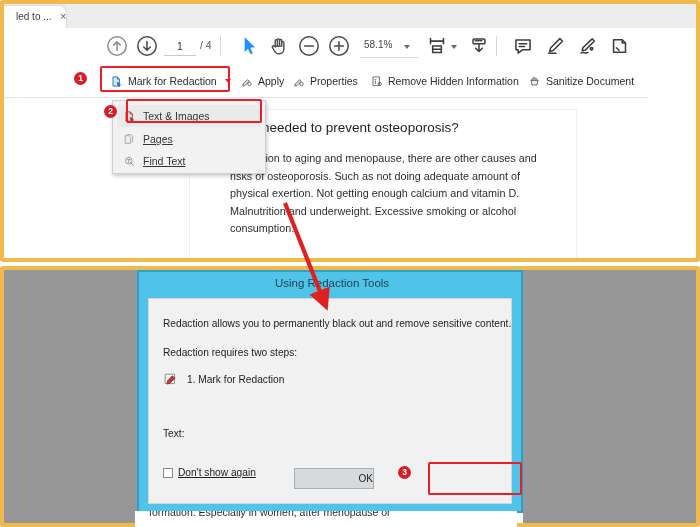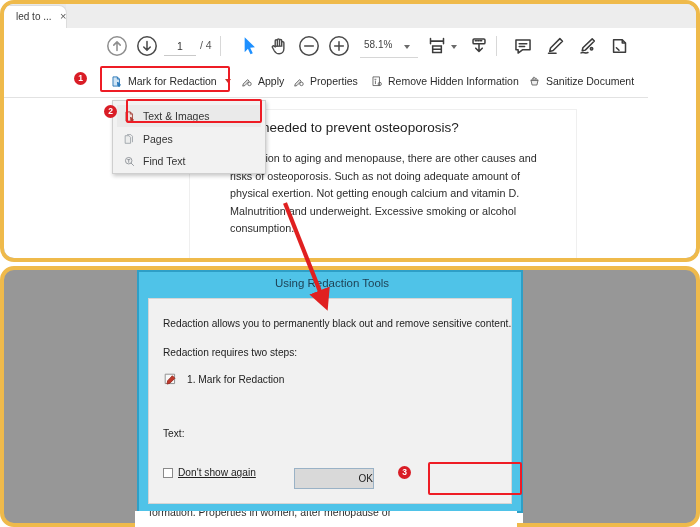--- a/index.html
+++ b/index.html
@@ -9,21 +9,21 @@
     font-family:"Liberation Sans", sans-serif;
     position:relative;
   }
   .stage{position:absolute;left:0;top:0;width:700px;height:527px;background:#ffffff;}
 
   
   .panel{
     position:absolute;
     background:#979797;
     border:4px solid #efba4b;
-    border-radius:14px;
+    border-radius:3px;
     box-sizing:border-box;
     overflow:hidden;
   }
   #panel-top{left:0px;top:0px;width:700px;height:262px;}
   #panel-bottom{left:0px;top:266px;width:700px;height:261px;}
 
   
   .chrome{position:absolute;left:0;top:0;width:692px;height:254px;background:#ffffff;}
   .tabstrip{position:absolute;left:0;top:0;width:692px;height:24px;background:#e8e8e8;}
   .tab{
@@ -69,21 +69,21 @@
     position:absolute;width:13px;height:13px;border-radius:50%;
     background:#d91d26;color:#fff;font-size:8.5px;line-height:13px;
     text-align:center;font-weight:bold;
   }
 
   
   .menu{
     position:absolute;left:108px;top:96px;width:152px;height:72px;
     background:#f2f2f2;border:1px solid #cfcfcf;box-shadow:1px 2px 4px rgba(0,0,0,.22);
   }
-  .menu-item{position:absolute;left:4px;width:144px;height:22px;display:flex;align-items:center;gap:7px;font-size:10.5px;color:#343434;padding-left:6px;box-sizing:border-box;}
+  .menu-item{position:absolute;left:4px;width:144px;height:22px;display:flex;align-items:center;gap:7px;font-size:10.5px;color:#343434;padding-left:6px;box-sizing:border-box;text-decoration:underline;}
   .menu-item.sel{background:#eaeaea;}
 
   
   .docpage{position:absolute;left:186px;top:106px;width:386px;height:148px;background:#ffffff;box-shadow:0 0 0 1px #efefef;}
   .doc-head{position:absolute;left:36px;top:10px;font-size:13.5px;color:#1e1e1e;white-space:nowrap;}
   .doc-body{position:absolute;left:40px;top:40px;width:316px;font-size:10.8px;line-height:17.5px;color:#2d2d2d;}
 
   
   .docpage2{position:absolute;left:133px;top:0px;width:386px;height:253px;background:#ffffff;}
   .dialog{
@@ -325,21 +325,21 @@
         </div>
       </div>
     </div>
   </div>
 
   <div class="okbtn">
     <span>OK</span>
   </div>
 
   <div class="caption-strip">
-    <div class="caption-txt">formation. Properties in women, after menopause or</div>
+    <div class="caption-txt">formation. Especially in women, after menopause or</div>
   </div>
 
   <div class="hl" style="left:100px;top:66px;width:130px;height:26px"></div>
   <div class="hl" style="left:126px;top:99px;width:136px;height:24px"></div>
   <div class="hl" style="left:428px;top:462px;width:94px;height:33px"></div>
 
   <div class="badge" style="left:74px;top:72px">1</div>
   <div class="badge" style="left:104px;top:105px">2</div>
   <div class="badge" style="left:398px;top:466px">3</div>
 

